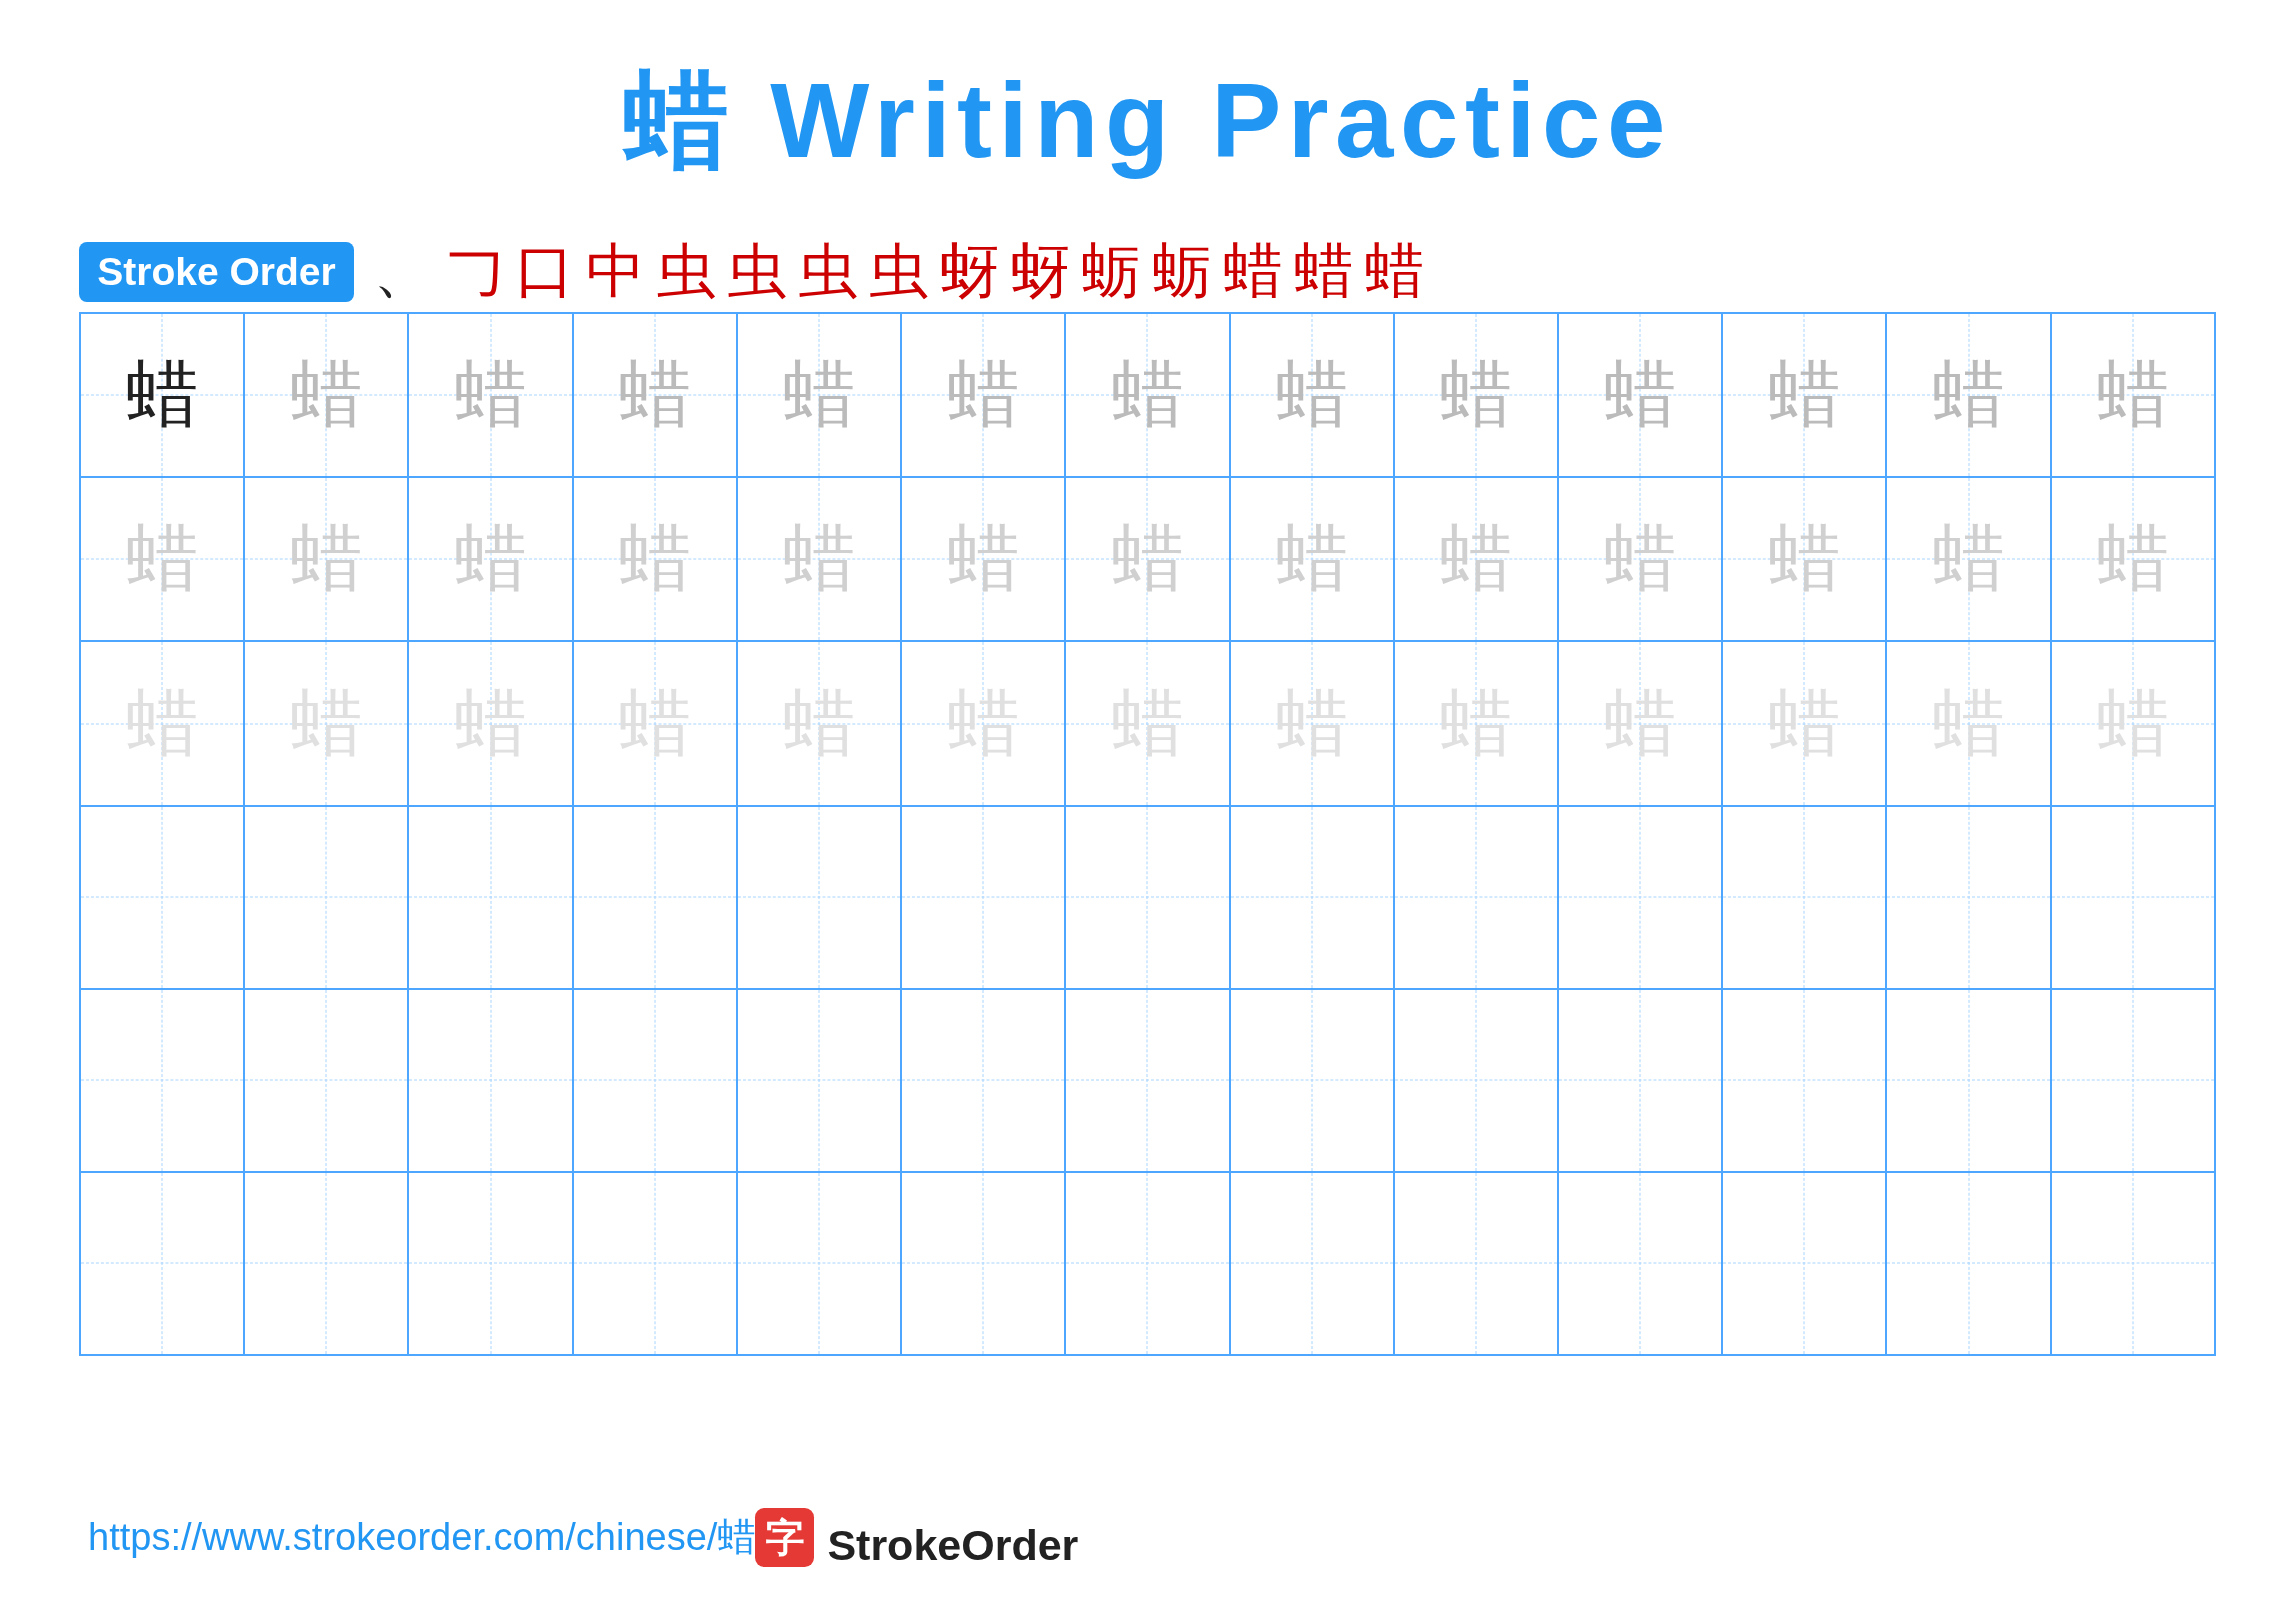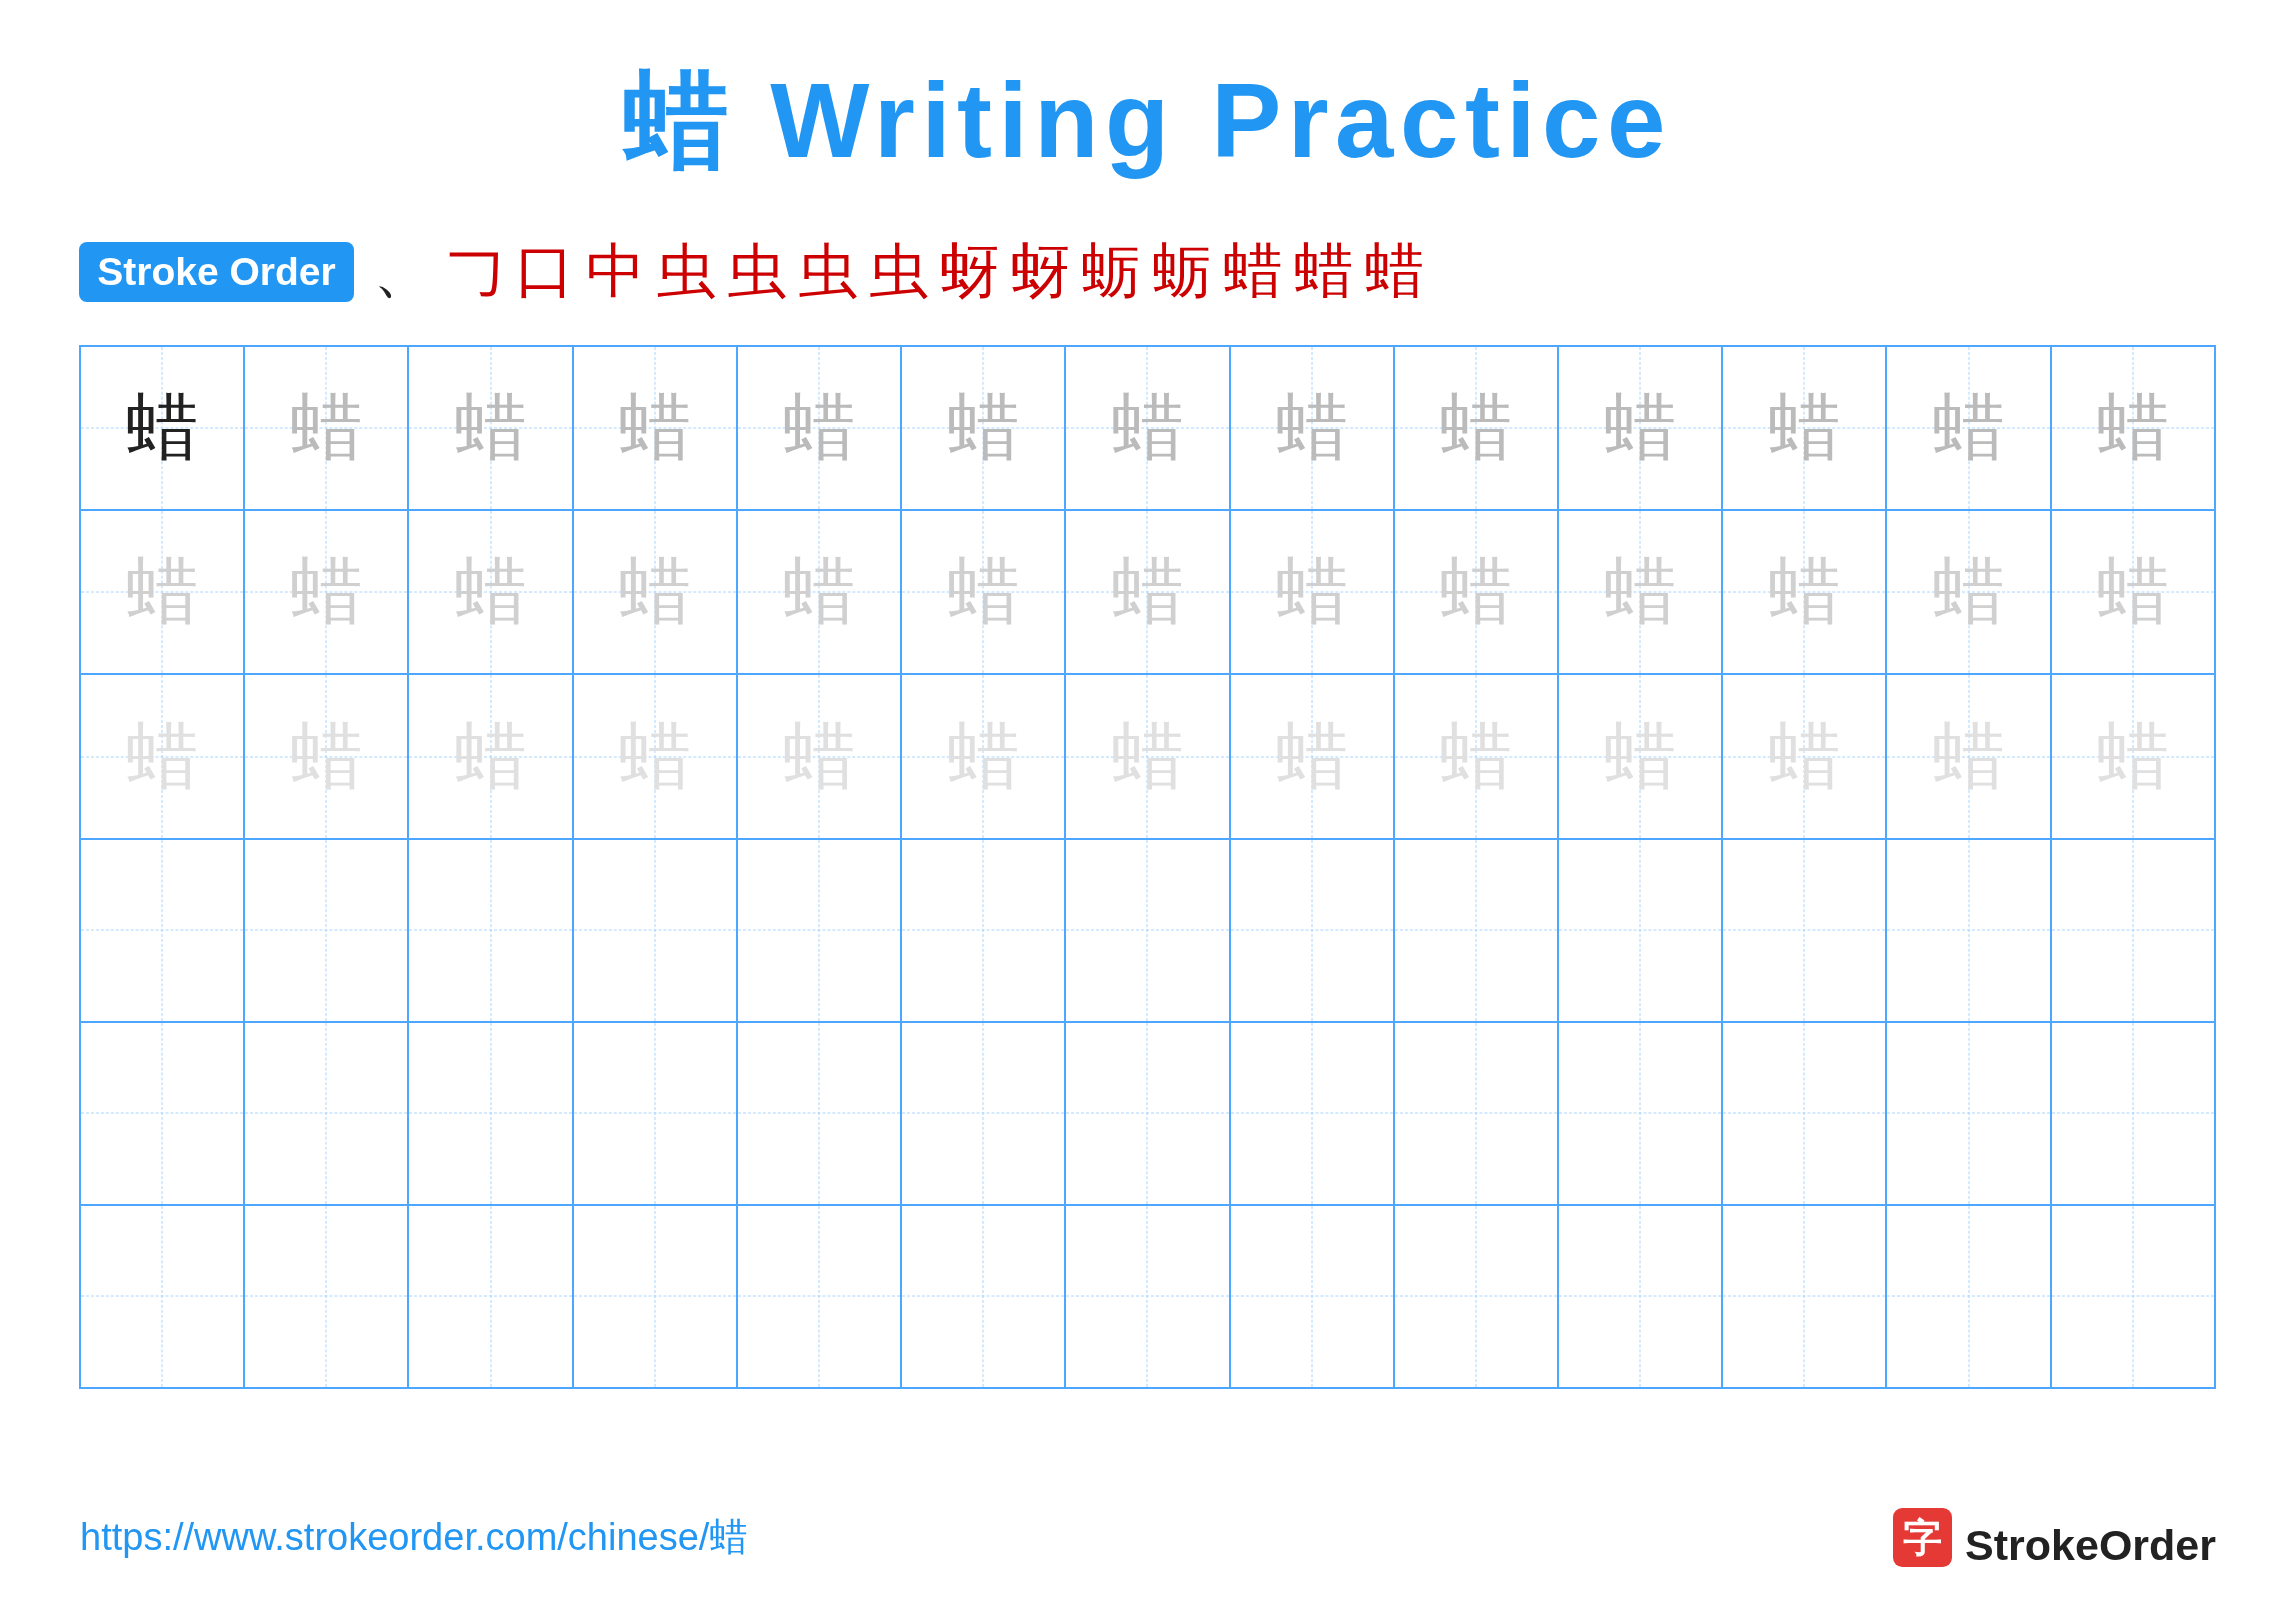--- a/index.html
+++ b/index.html
@@ -30,21 +30,20 @@
       margin-bottom: 39px;
       font-family: sans-serif;
       letter-spacing: 6.5px;
     }
 
     
     .stroke-order-row {
       display: flex;
       align-items: center;
       width: 100%;
-      margin-bottom: 33px;
       gap: 19.6px;
     }
 
     .stroke-order-badge {
       background: #2196F3;
       color: white;
       font-size: 39px;
       font-weight: bold;
       padding: 7.9px 18.3px;
       border-radius: 7.9px;
@@ -133,25 +132,24 @@
 
     
     .grid-row.empty .grid-cell {
       height: 183px;
     }
 
     
     .footer {
       position: absolute;
       bottom: 52px;
-      left: 80px;
+      left: 88px;
       right: 79px;
       display: flex;
       align-items: center;
-      justify-content: space-between;
     }
 
     .footer-url {
       color: #2196F3;
       font-size: 38px;
       font-family: sans-serif;
       text-decoration: none;
     }
 
     .footer-logo {

